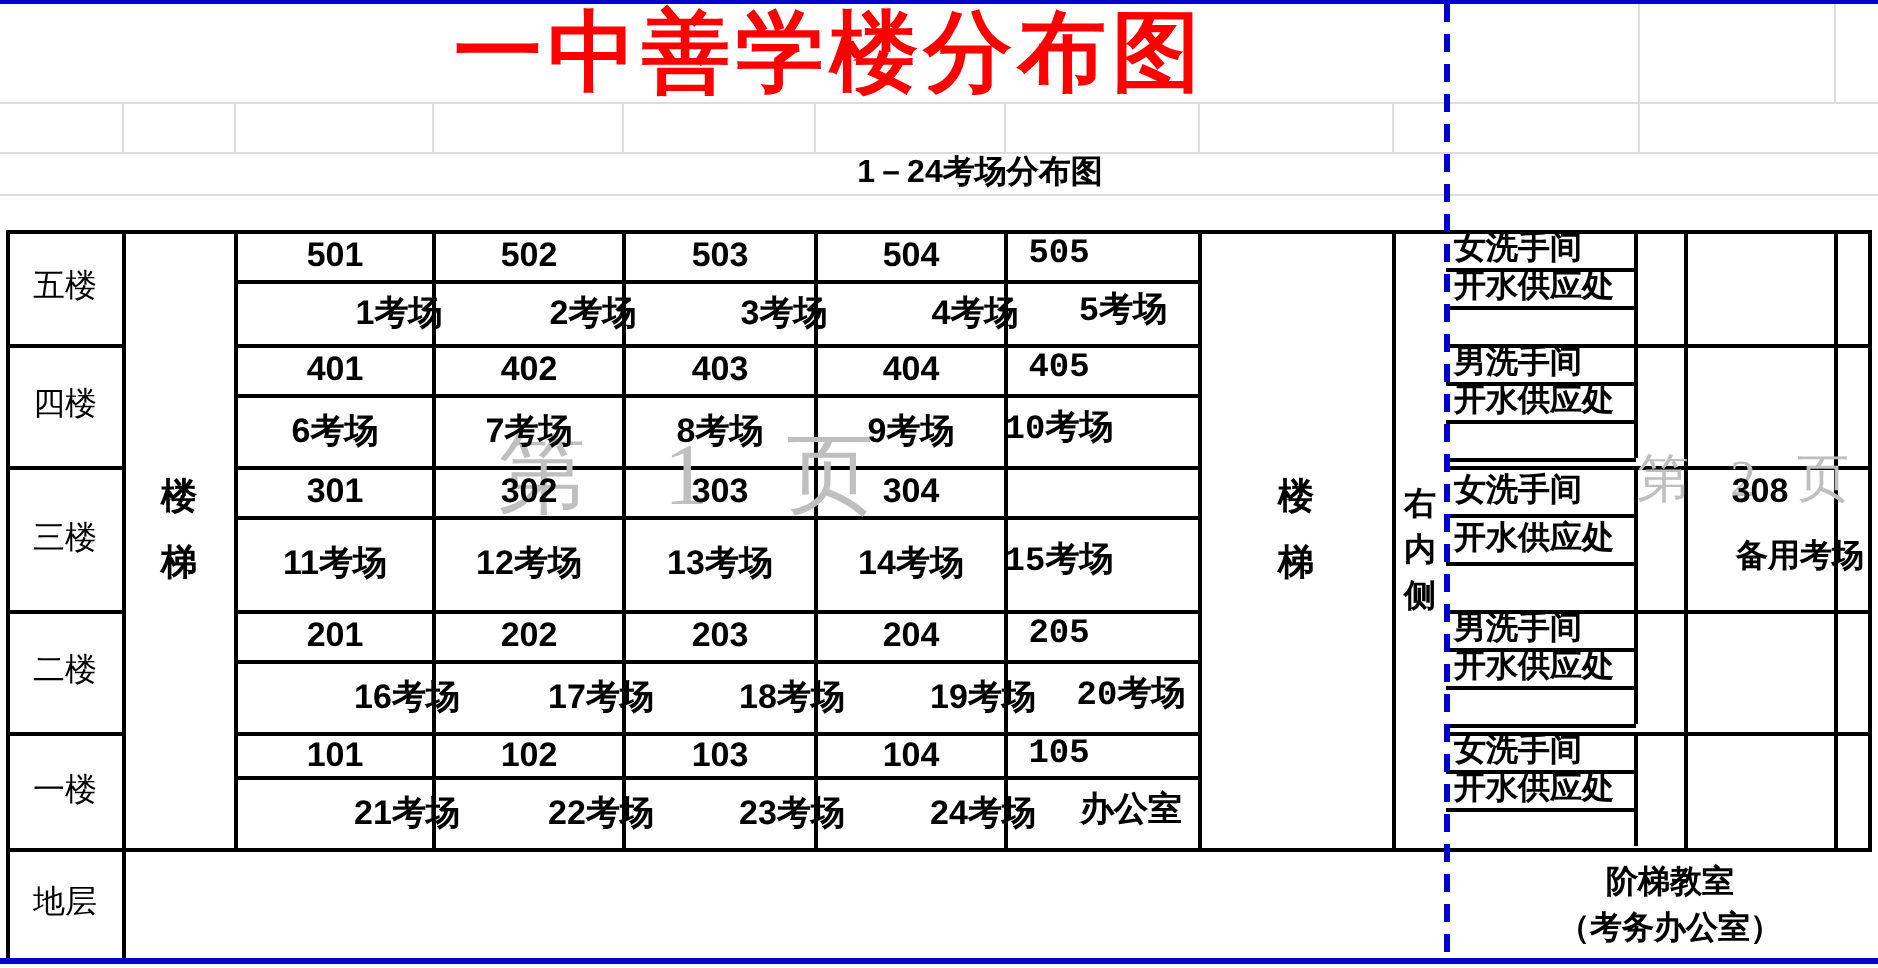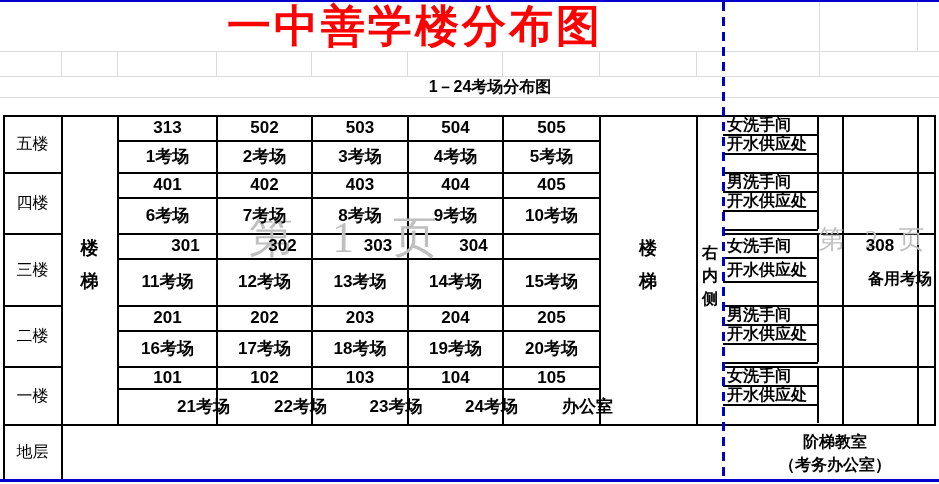--- a/index.html
+++ b/index.html
@@ -12,25 +12,25 @@
   .bl{position:absolute;background:#000;}
   .blh{height:2px;} .blv{width:2px;}
   .blt{height:1.5px;} .bltv{width:1.5px;}
   
   .pb{position:absolute;background:#0000cc;z-index:4;}
   .pbdash{position:absolute;left:722px;top:2px;width:3px;height:477px;z-index:4;
           background:repeating-linear-gradient(180deg,#0000cc 0 9px,transparent 9px 15px);}
   
   .cell{position:absolute;text-align:center;font-weight:bold;font-size:17px;z-index:3;}
   .c1{left:118px;width:99px;} .c2{left:217px;width:95px;} .c3{left:312px;width:96px;}
-  .c4{left:408px;width:95px;} .c5{left:503px;width:97px;}
-  .rn5{top:116px;height:24px;line-height:24px;} .rh5{top:141px;height:31px;line-height:31px;}
+  .c4{left:408px;width:95px;} .c5{left:481px;width:97px;font-family:Liberation Mono, monospace;}
+  .rn5{top:116px;height:24px;line-height:24px;} .rh5{top:141px;height:31px;line-height:31px;margin-left:32px;}
   .rn4{top:173px;height:24px;line-height:24px;} .rh4{top:198px;height:35px;line-height:35px;}
-  .rn3{top:234px;height:40px;line-height:24px;padding-left:18px;} .rh3{top:259px;height:46px;line-height:46px;text-align:center;}
-  .rn2{top:306px;height:24px;line-height:24px;} .rh2{top:331px;height:39px;line-height:35px;}
+  .rn3{top:234px;height:40px;line-height:24px;} .rh3{top:259px;height:46px;line-height:46px;text-align:center;}
+  .rn2{top:306px;height:24px;line-height:24px;} .rh2{top:331px;height:39px;line-height:35px;padding-left:36px;}
   .rn1{top:367px;height:21px;line-height:21px;} .rh1{top:389px;height:35px;line-height:35px;padding-left:36px;}
   .flab{left:4px;width:57px;font-weight:normal;font-size:16px;}
   .f5{top:116px;height:56px;line-height:56px;} .f4{top:173px;height:60px;line-height:60px;}
   .f3{top:234px;height:71px;line-height:71px;} .f2{top:306px;height:60px;line-height:60px;}
   .f1{top:367px;height:57px;line-height:57px;} .fb{top:425px;height:54px;line-height:54px;}
   .fac{left:727px;width:92px;text-align:left;font-size:16px;}
   .fa5a{top:116px;height:18px;line-height:18px;} .fa5b{top:135px;height:18px;line-height:18px;}
   .fa4a{top:173px;height:18px;line-height:18px;} .fa4b{top:192px;height:18px;line-height:18px;}
   .fa3a{top:234px;height:23px;line-height:23px;} .fa3b{top:258px;height:23px;line-height:23px;}
   .fa2a{top:306px;height:18px;line-height:18px;} .fa2b{top:325px;height:18px;line-height:18px;}
@@ -133,21 +133,21 @@
   <div class="cell flab f5">五楼</div>
   <div class="cell flab f4">四楼</div>
   <div class="cell flab f3">三楼</div>
   <div class="cell flab f2">二楼</div>
   <div class="cell flab f1">一楼</div>
   <div class="cell flab fb">地层</div>
 
   <div class="cell stair" style="left:62px;width:55px;top:237px;height:22px;line-height:22px">楼</div>
   <div class="cell stair" style="left:62px;width:55px;top:270px;height:22px;line-height:22px">梯</div>
 
-  <div class="cell c1 rn5">313</div>
+  <div class="cell c1 rn5">501</div>
   <div class="cell c2 rn5">502</div>
   <div class="cell c3 rn5">503</div>
   <div class="cell c4 rn5">504</div>
   <div class="cell c5 rn5">505</div>
   <div class="cell c1 rh5">1考场</div>
   <div class="cell c2 rh5">2考场</div>
   <div class="cell c3 rh5">3考场</div>
   <div class="cell c4 rh5">4考场</div>
   <div class="cell c5 rh5">5考场</div>
 

